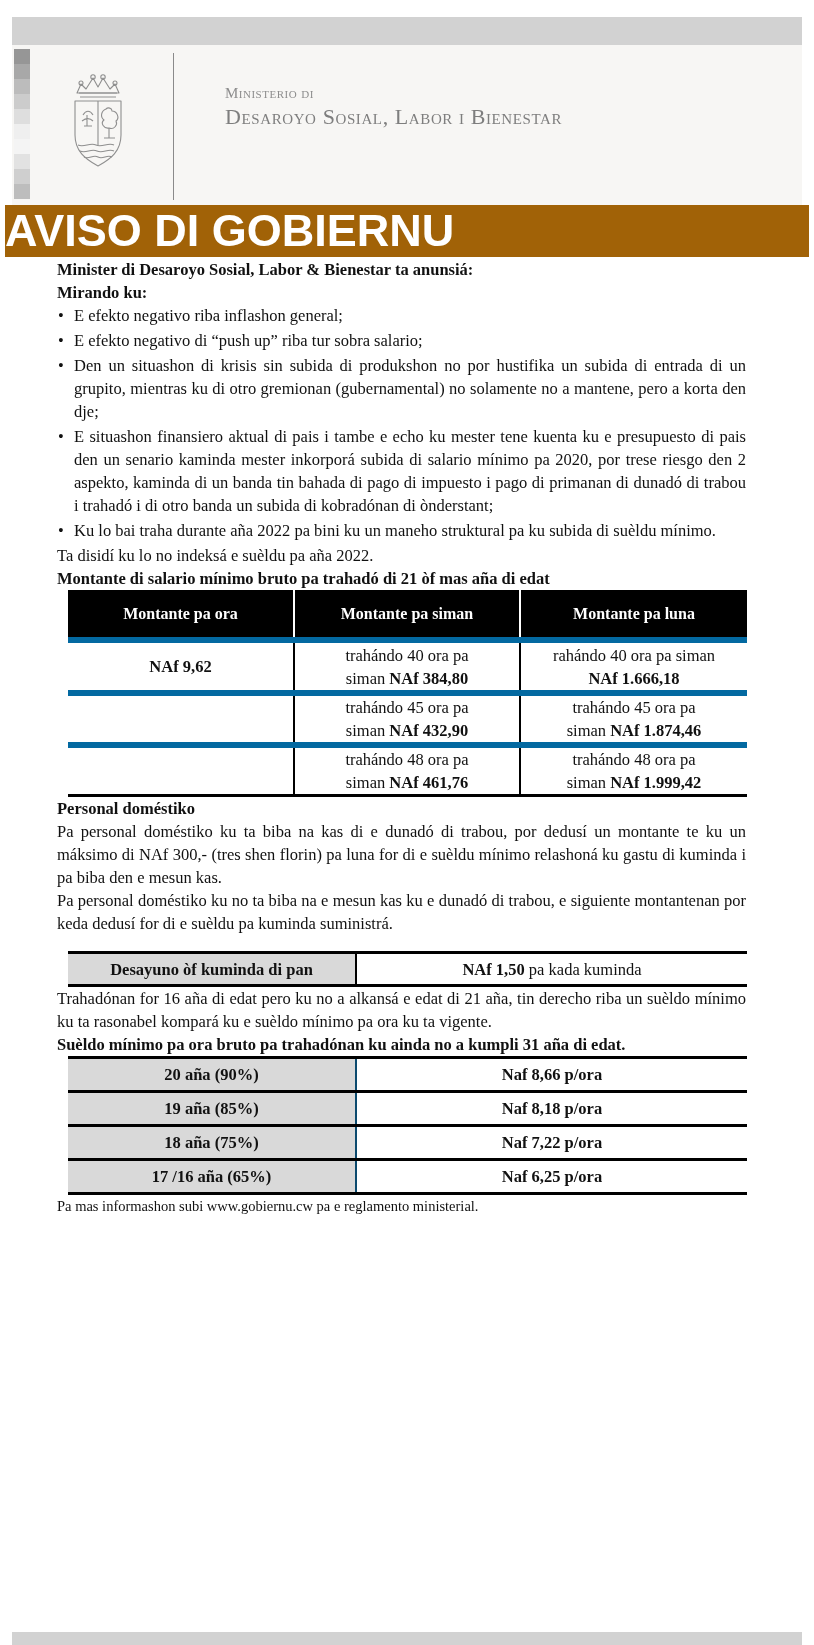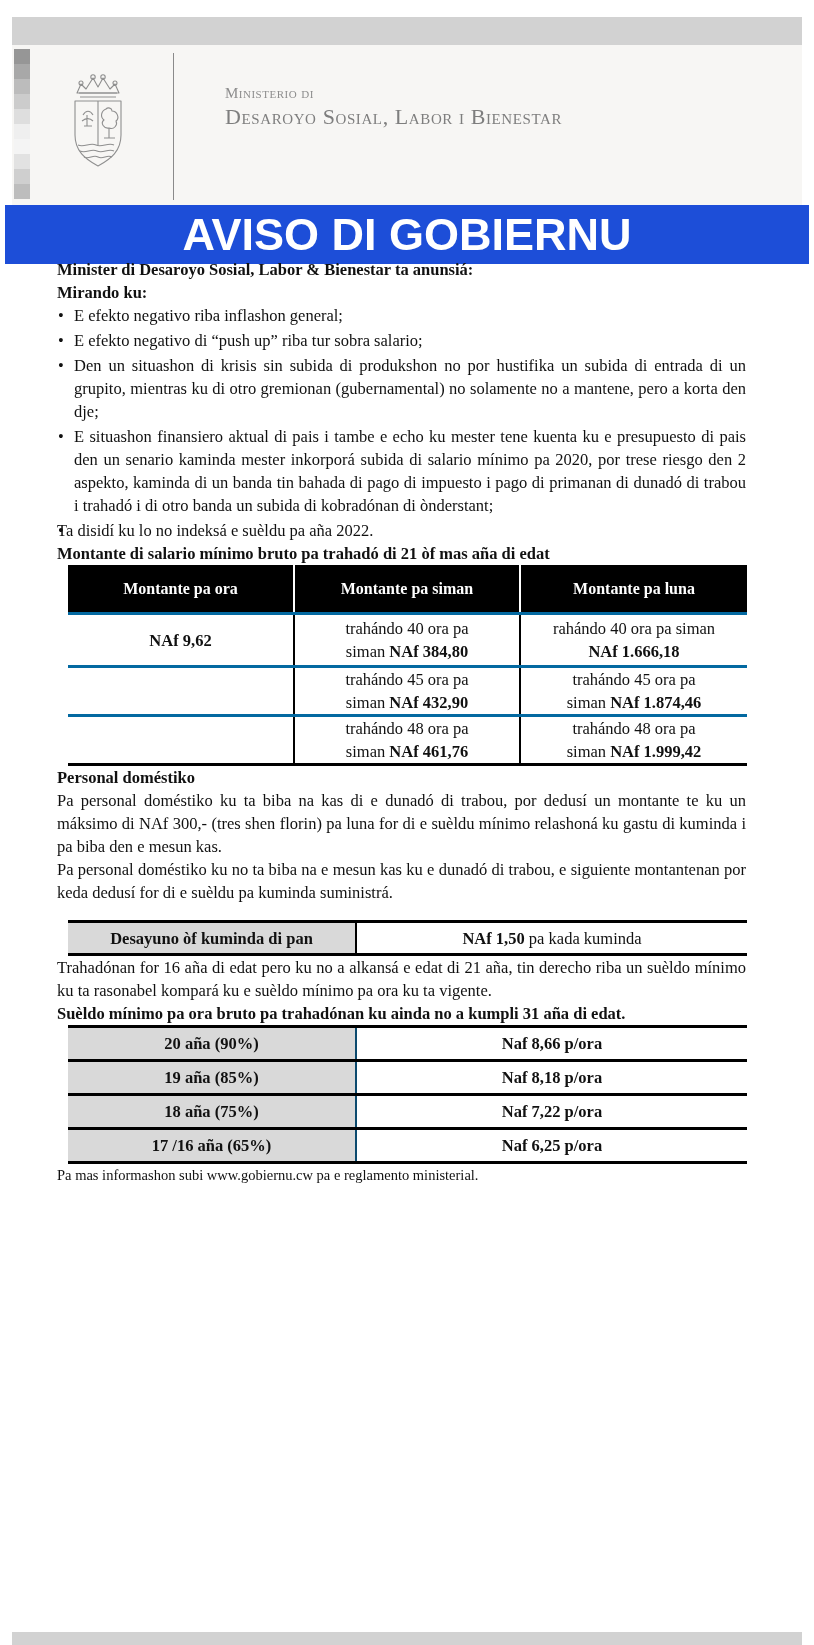--- a/index.html
+++ b/index.html
@@ -17,22 +17,22 @@
   .ss1{background:#969696}.ss2{background:#a8a8a8}.ss3{background:#bcbcbc}.ss4{background:#cccccc}
   .ss5{background:#dedede}.ss6{background:#efefef}.ss7{background:#f4f4f4}.ss8{background:#e2e2e2}
   .ss9{background:#cfcfcf}.ss10{background:#bdbdbd}
   .coat{position:absolute;left:50px;top:26px;}
   .mast-divider{position:absolute;left:161px;top:8px;width:1px;height:147px;background:#8a8a8a;}
   .ministry{position:absolute;left:213px;top:40px;font-variant:small-caps;line-height:1.15;}
   .ministry .l1{font-size:15px;color:#8d8d8d;letter-spacing:.5px;}
   .ministry .l2{font-size:22px;color:#7e7e7e;letter-spacing:.6px;margin-top:2px;}
 
   
-  .banner{position:absolute;left:5px;top:205px;width:804px;height:59px;background:#1d4ed8;
-          display:flex;align-items:center;justify-content:center;}
+  .banner{position:absolute;left:5px;top:205px;width:804px;height:52px;background:#a16207;
+          display:flex;align-items:center;justify-content:flex-start;}
   .banner-title{font-family:"Liberation Sans",sans-serif;font-weight:700;font-size:45px;
                 color:#ffffff;letter-spacing:0;}
 
   
   .content{position:absolute;left:57px;top:258px;width:689px;font-size:16.5px;line-height:23px;}
   .content p{margin:0;}
   .intro{margin-top:40px;font-weight:bold;}
   .mirando{margin-top:26px;font-weight:bold;}
   ul.bullets{list-style:none;margin:0;padding:0;}
   ul.bullets li{position:relative;padding-left:17px;text-align:justify;margin-bottom:2px;}
@@ -40,21 +40,21 @@
   .decision{margin-top:28px;}
 
   .tbl-title{margin-top:26px;margin-left:11px;font-weight:bold;}
   table{border-collapse:collapse;table-layout:fixed;margin-left:11px;width:679px;}
   td,th{padding:0 0;}
 
   table.salary{border-bottom:3px solid #000;}
   table.salary th{background:#000;color:#fff;font-weight:bold;font-size:16px;height:47px;
                   vertical-align:middle;text-align:center;border-left:2px solid #fff;}
   table.salary th.first{border-left:none;}
-  table.salary tbody tr{border-top:3px solid #0369a1;}
+  table.salary tbody tr{border-top:6px solid #0369a1;}
   table.salary td{border-left:2px solid #000;text-align:center;vertical-align:middle;}
   table.salary td.first{border-left:none;font-weight:bold;}
   .r1{height:53px;} .r2{height:47px;} .r3{height:48px;}
   .amt{font-weight:bold;}
 
   table.deduct{margin-top:16px;border-top:3px solid #000;border-bottom:3px solid #000;}
   table.deduct tr + tr{border-top:3px solid #000;}
   table.deduct td{height:30px;text-align:center;vertical-align:middle;}
   table.deduct td.lbl{width:287px;background:#d9d9d9;font-weight:bold;border-right:2px solid #000;}
 
@@ -137,20 +137,21 @@
       <li>
         <span class="bullet-glyph">•</span>
         <span>Den un situashon di krisis sin subida di produkshon no por hustifika un subida di entrada di un grupito, mientras ku di otro gremionan (gubernamental) no solamente no a mantene, pero a korta den dje;</span>
       </li>
       <li>
         <span class="bullet-glyph">•</span>
         <span>E situashon finansiero aktual di pais i tambe e echo ku mester tene kuenta ku e presupuesto di pais den un senario kaminda mester inkorporá subida di salario mínimo pa 2020, por trese riesgo den 2 aspekto, kaminda di un banda tin bahada di pago di impuesto i pago di primanan di dunadó di trabou i trahadó i di otro banda un subida di kobradónan di ònderstant;</span>
       </li>
       <li>
         <span class="bullet-glyph">•</span>
+        <span>Ku lo bai traha durante aña 2022 pa bini ku un maneho struktural pa ku subida di suèldu mínimo.</span>
       </li>
     </ul>
 
     <p class="decision">Ta disidí ku lo no indeksá e suèldu pa aña 2022.</p>
 
     <p class="tbl-title">Montante di salario mínimo bruto pa trahadó di 21 òf mas aña di edat</p>
 
     <table class="salary">
       <colgroup>
           <col style="width:226px">

